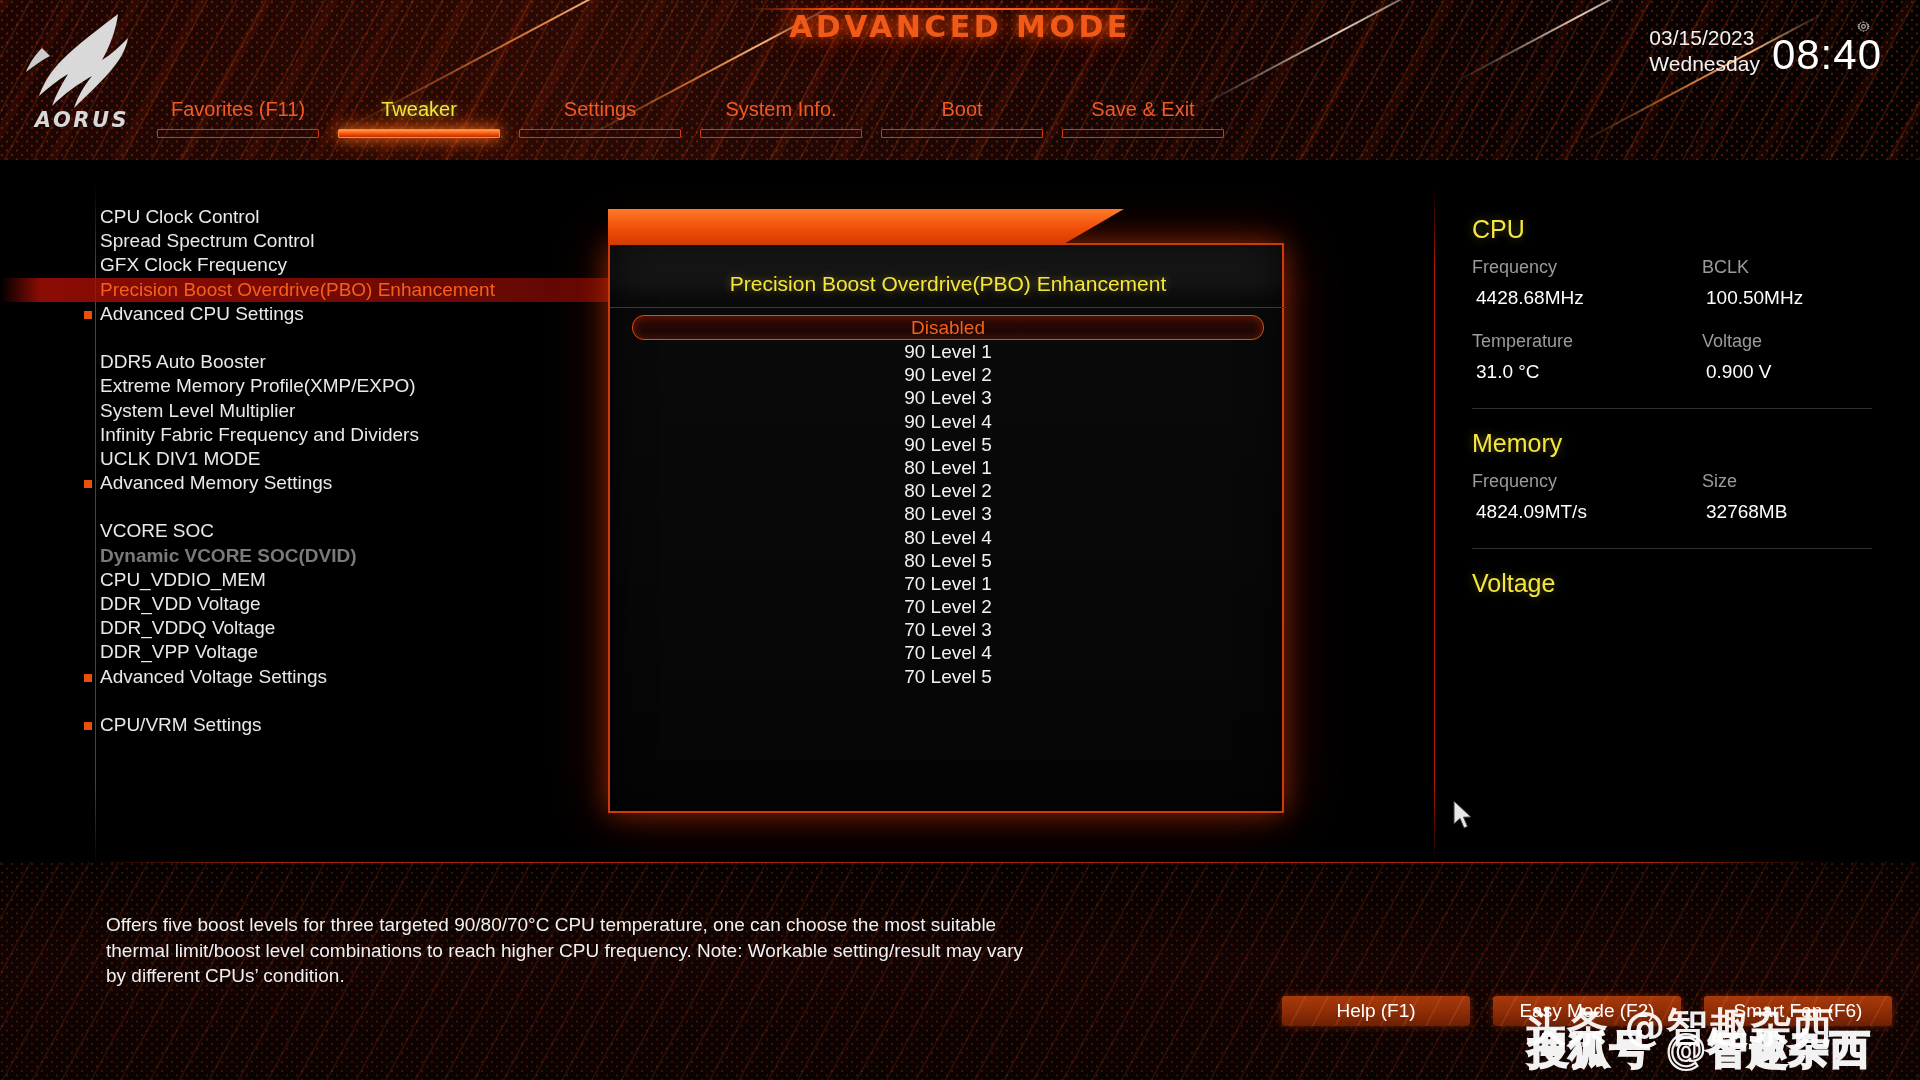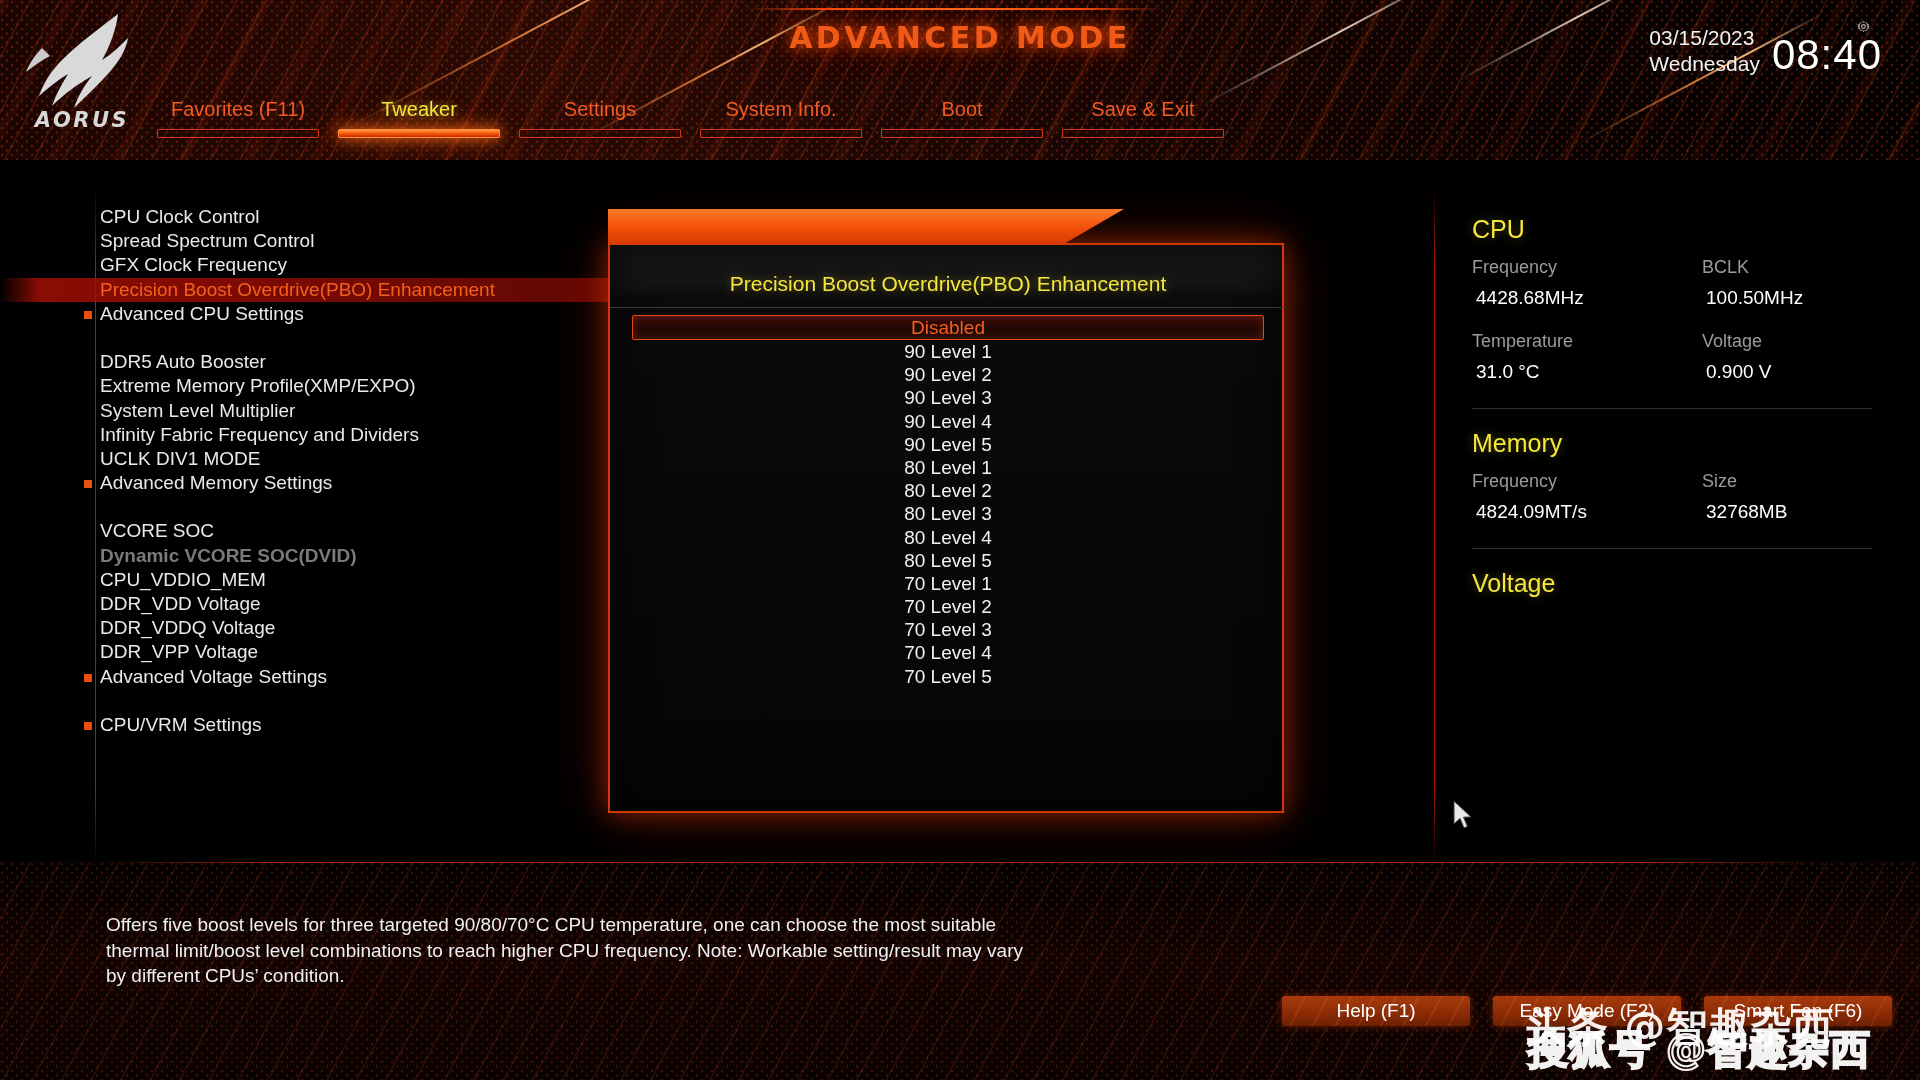--- a/index.html
+++ b/index.html
@@ -25,21 +25,21 @@
   .hdr-streak.w { background: linear-gradient(90deg, rgba(255,255,255,0) 0%, rgba(255,235,215,0.85) 55%, rgba(255,255,255,0) 100%); }
   .hdr-glowline { position: absolute; height: 2px; background: linear-gradient(90deg, rgba(255,60,0,0) 0%, #ff4a08 20%, #ff6a20 50%, #ff4a08 80%, rgba(255,60,0,0) 100%); }
 
   .logo { position: absolute; left: 22px; top: 8px; width: 120px; height: 130px; }
   .logo svg { width: 120px; height: 112px; display: block; }
   .logo-word { position: absolute; left: 2px; top: 100px; width: 116px; text-align: center;
     font-family: "DejaVu Sans", sans-serif; font-size: 21px; letter-spacing: 2.5px; font-style: italic;
     font-weight: bold; color: #d8d8d8; }
 
   .advmode {
-    position: absolute; left: 760px; top: 20px; width: 400px; text-align: center;
+    position: absolute; left: 760px; top: 9px; width: 400px; text-align: center;
     font-family: "DejaVu Sans", sans-serif; font-size: 30px; font-weight: bold;
     letter-spacing: 3.5px; color: #f05a16;
     text-shadow: 0 0 14px rgba(255,80,10,0.85), 0 0 30px rgba(255,60,0,0.5);
   }
 
   .datetime { position: absolute; right: 38px; top: 24px; text-align: right; color: #fff; }
   .dt-left { display: inline-block; vertical-align: middle; text-align: left; margin-right: 12px; }
   .dt-date { font-size: 21px; line-height: 26px; color: #f2f2f2; }
   .dt-day  { font-size: 21px; line-height: 26px; color: #f2f2f2; }
   .dt-time { display: inline-block; vertical-align: middle; font-size: 42px; line-height: 44px;
@@ -91,21 +91,21 @@
     clip-path: polygon(0 0, 100% 0, 88% 100%, 0% 100%);
     box-shadow: 0 0 16px rgba(255,90,15,0.7);
   }
   .modal-title { position: absolute; left: 0; top: 27px; width: 676px; text-align: center;
     font-size: 21px; color: #f4e63c; text-shadow: 0 0 8px rgba(240,220,50,0.4); }
   .modal-sep { position: absolute; left: 0; top: 62px; width: 676px; height: 1px; background: #3a3a3a; }
   .opt-list { position: absolute; left: 0; top: 70px; width: 676px; }
   .opt { height: 23.2px; text-align: center; font-size: 19px; line-height: 23px; color: #f2f2f2; cursor: pointer; }
   .opt.selected {
     margin: 0 22px; height: 25px; line-height: 23px;
-    border: 1px solid #e24a12; border-radius: 2px; color: #f4601c;
+    border: 1px solid #e24a12; border-radius: 12px; color: #f4601c;
     background: linear-gradient(180deg, rgba(70,8,2,0.65), rgba(35,4,1,0.5));
     box-shadow: 0 0 10px rgba(226,74,18,0.35) inset;
   }
 
   
   .info { position: absolute; left: 1472px; top: 215px; width: 420px; }
   .info-h { font-size: 25px; color: #f4e63c; margin-bottom: 10px; text-shadow: 0 0 10px rgba(240,225,60,0.35); }
   .info-grid { display: grid; grid-template-columns: 230px 190px; row-gap: 2px; }
   .ik { font-size: 18px; color: #9b9b9b; line-height: 27px; }
   .iv { font-size: 19px; color: #ffffff; line-height: 29px; padding-left: 4px; }

